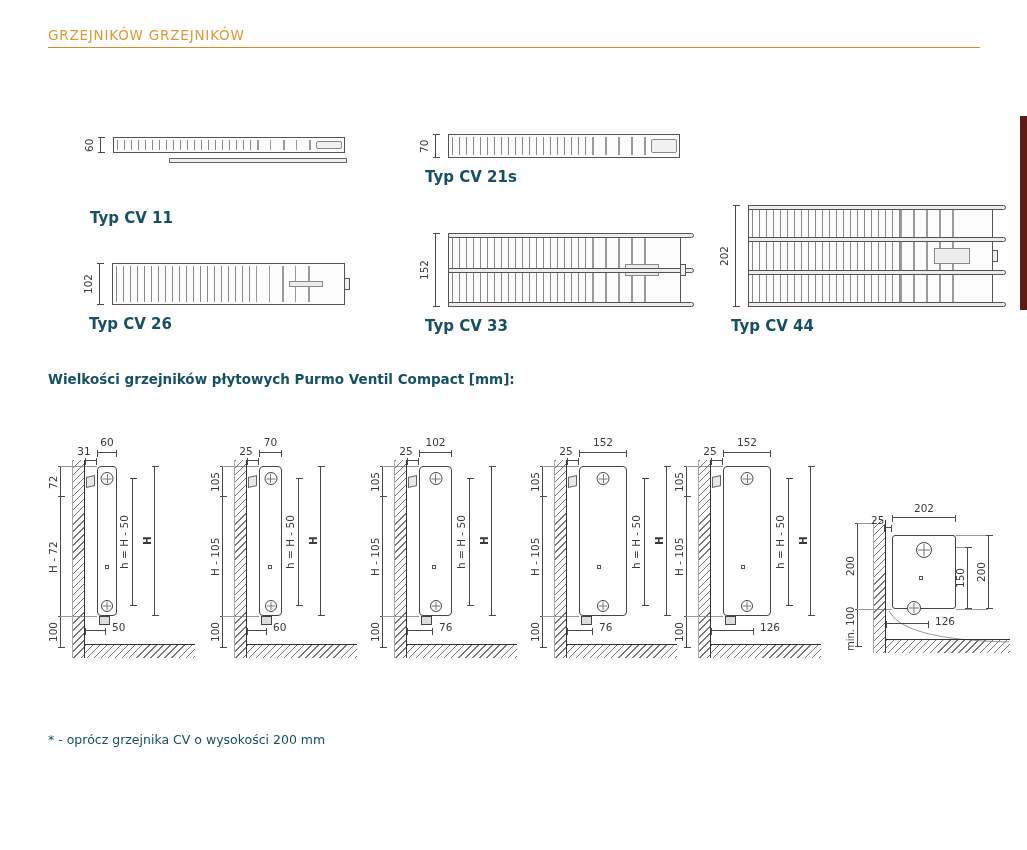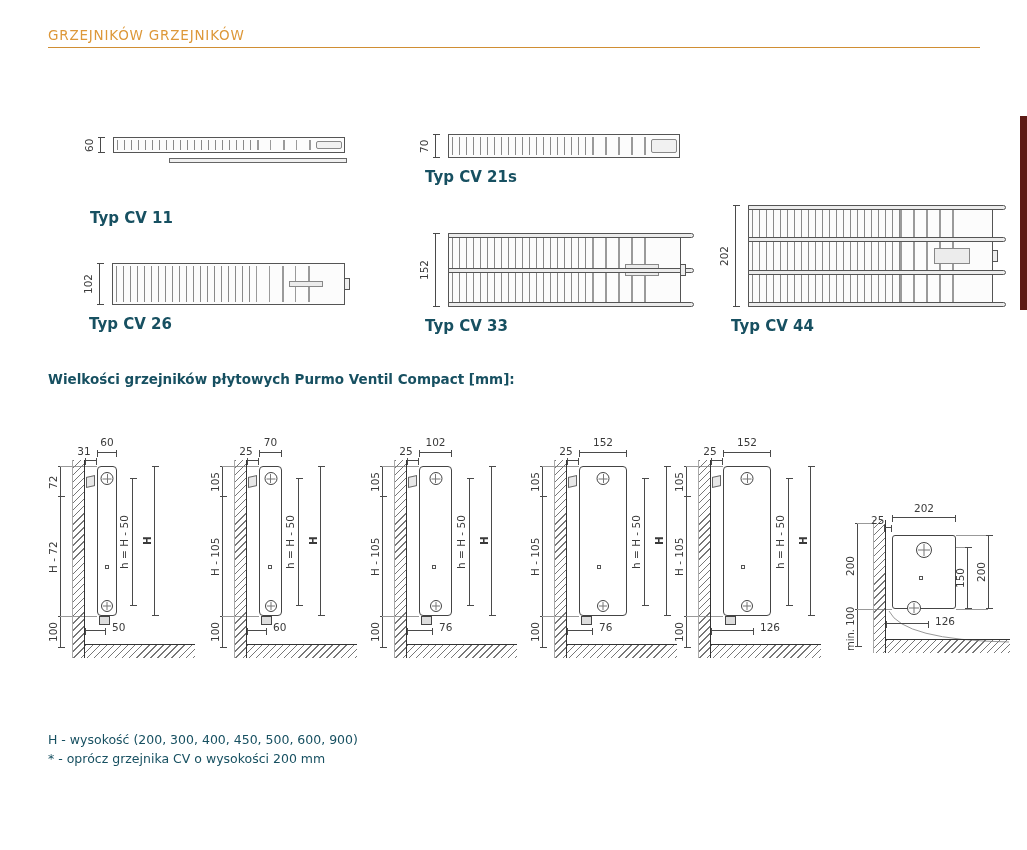--- a/index.html
+++ b/index.html
@@ -390,15 +390,14 @@
   <div class="ext det-ext3"></div>
   <div class="vline det-dim-150"></div>
   <div class="vlab det-lab-150">150</div>
   <div class="vline det-dim-200r"></div>
   <div class="vlab det-lab-200r">200</div>
   <div class="hlinedim det-dim-126"></div>
   <div class="dlab det-lab-126">126</div>
 </div>
 
 <div class="legend">
-  <div>H - wysokość (200, 300, 400, 450, 500, 600, 900)</div>
   <div>* - oprócz grzejnika CV o wysokości 200 mm</div>
 </div>
 
 </body></html>

